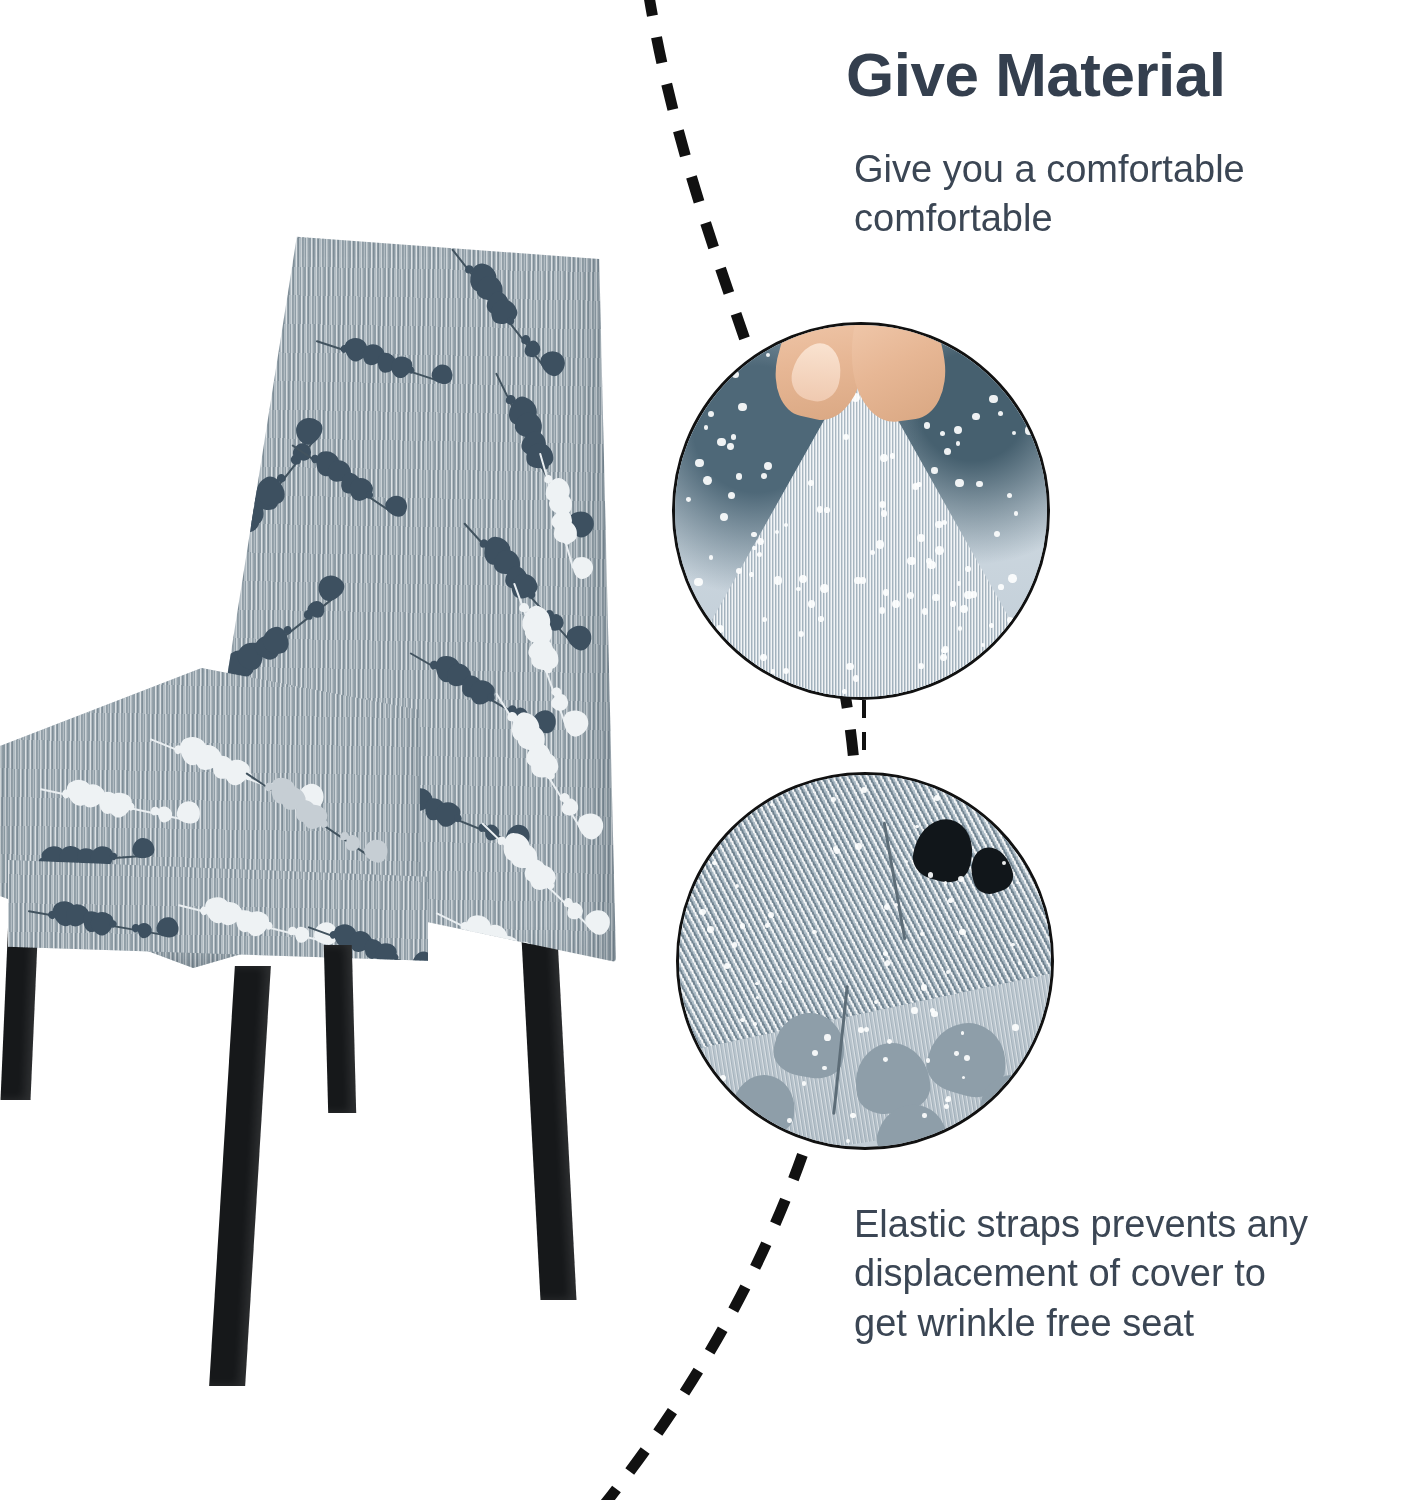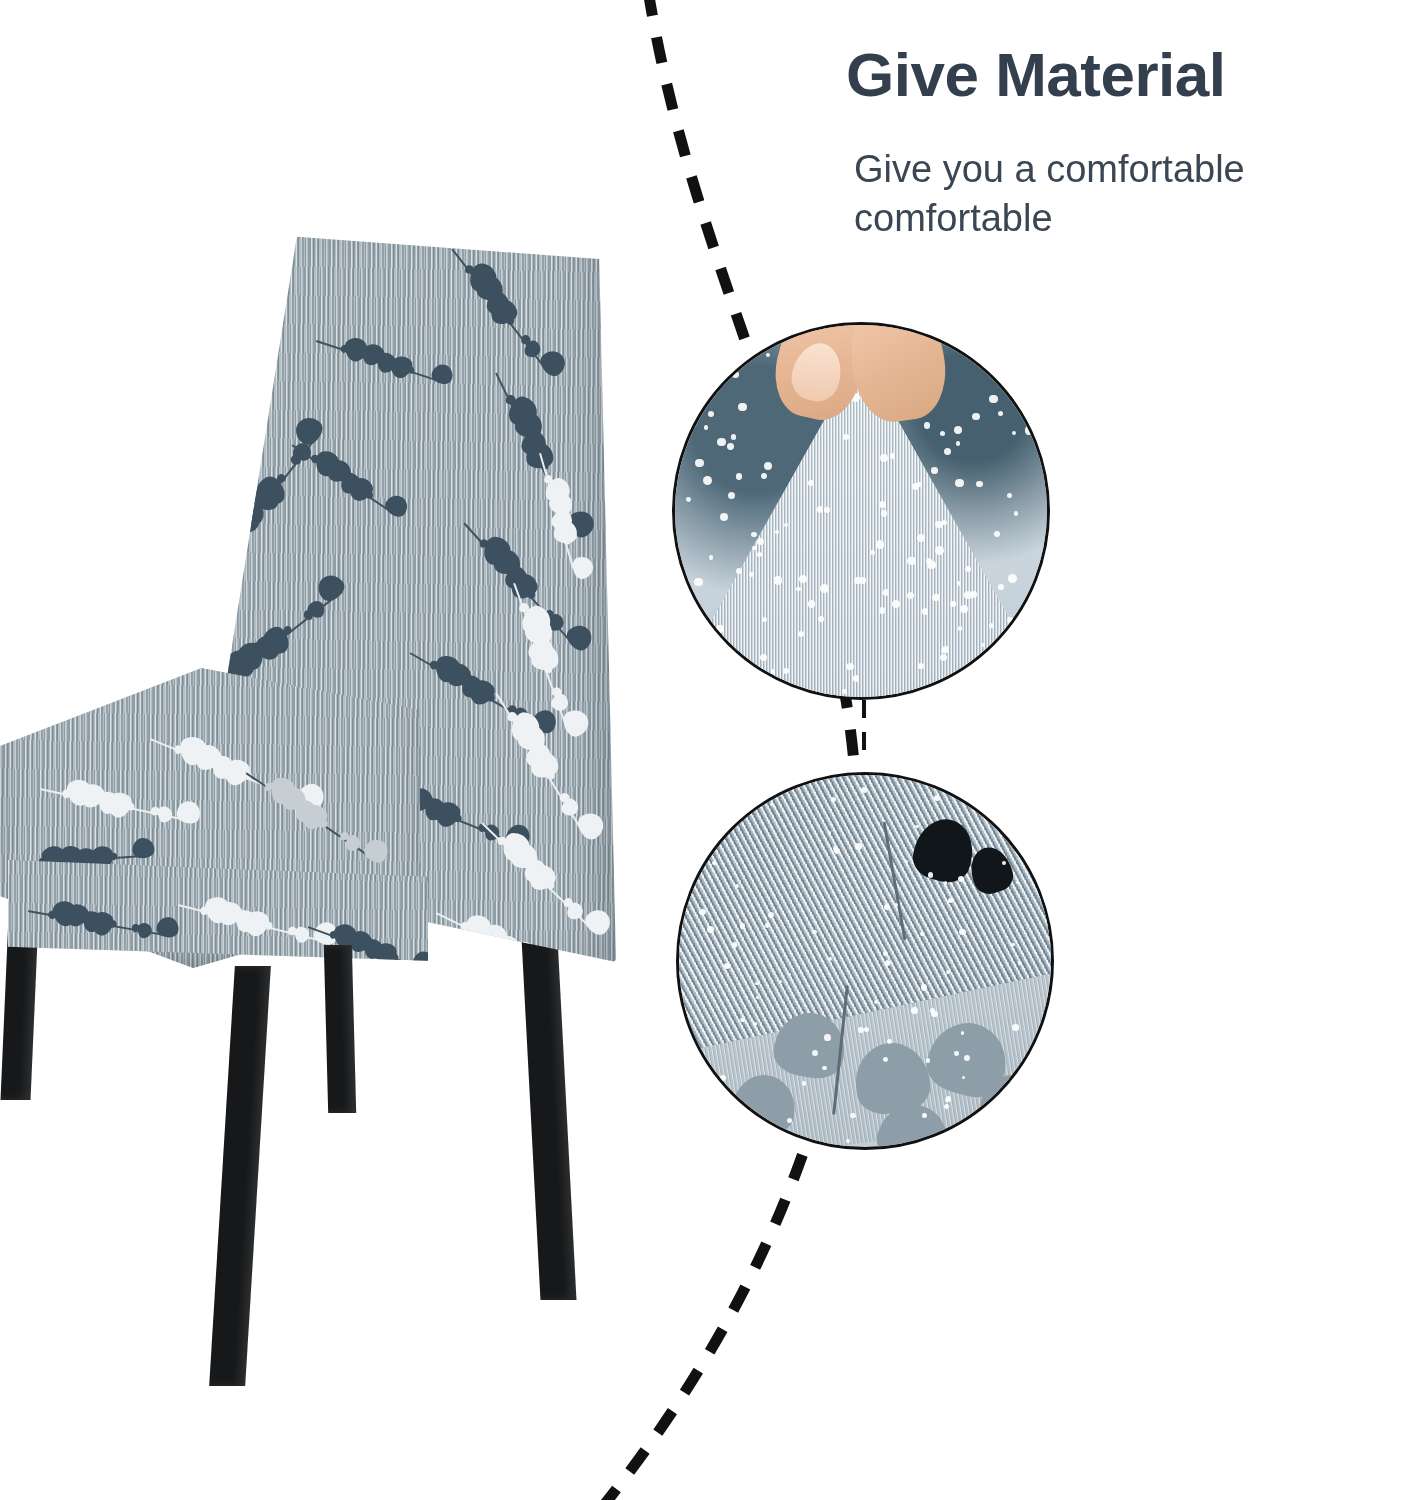--- a/index.html
+++ b/index.html
@@ -679,15 +679,20 @@
 
   <div class="text-block" id="block-top">
     <h1 class="headline">Give Material</h1>
     <p class="subline">
       <span>Give you a comfortable</span><br>
       <span>comfortable</span>
     </p>
   </div>
 
   <div class="text-block" id="block-bottom">
+    <p class="subline">
+      <span>Elastic straps prevents any</span><br>
+      <span>displacement of cover to</span><br>
+      <span>get wrinkle free seat</span>
+    </p>
   </div>
 
 </div>
 
 </body></html>

